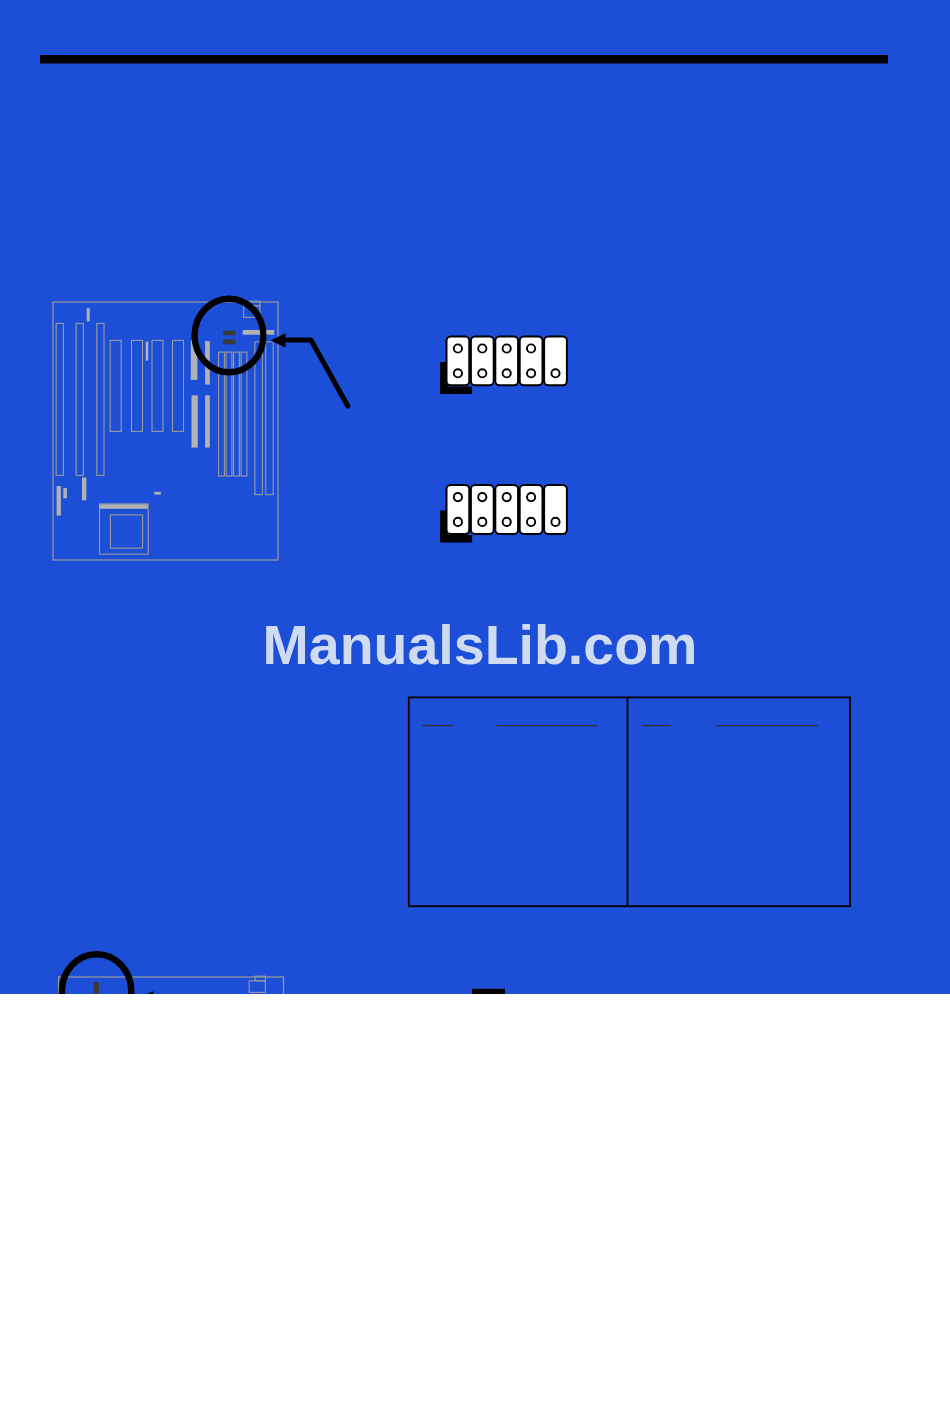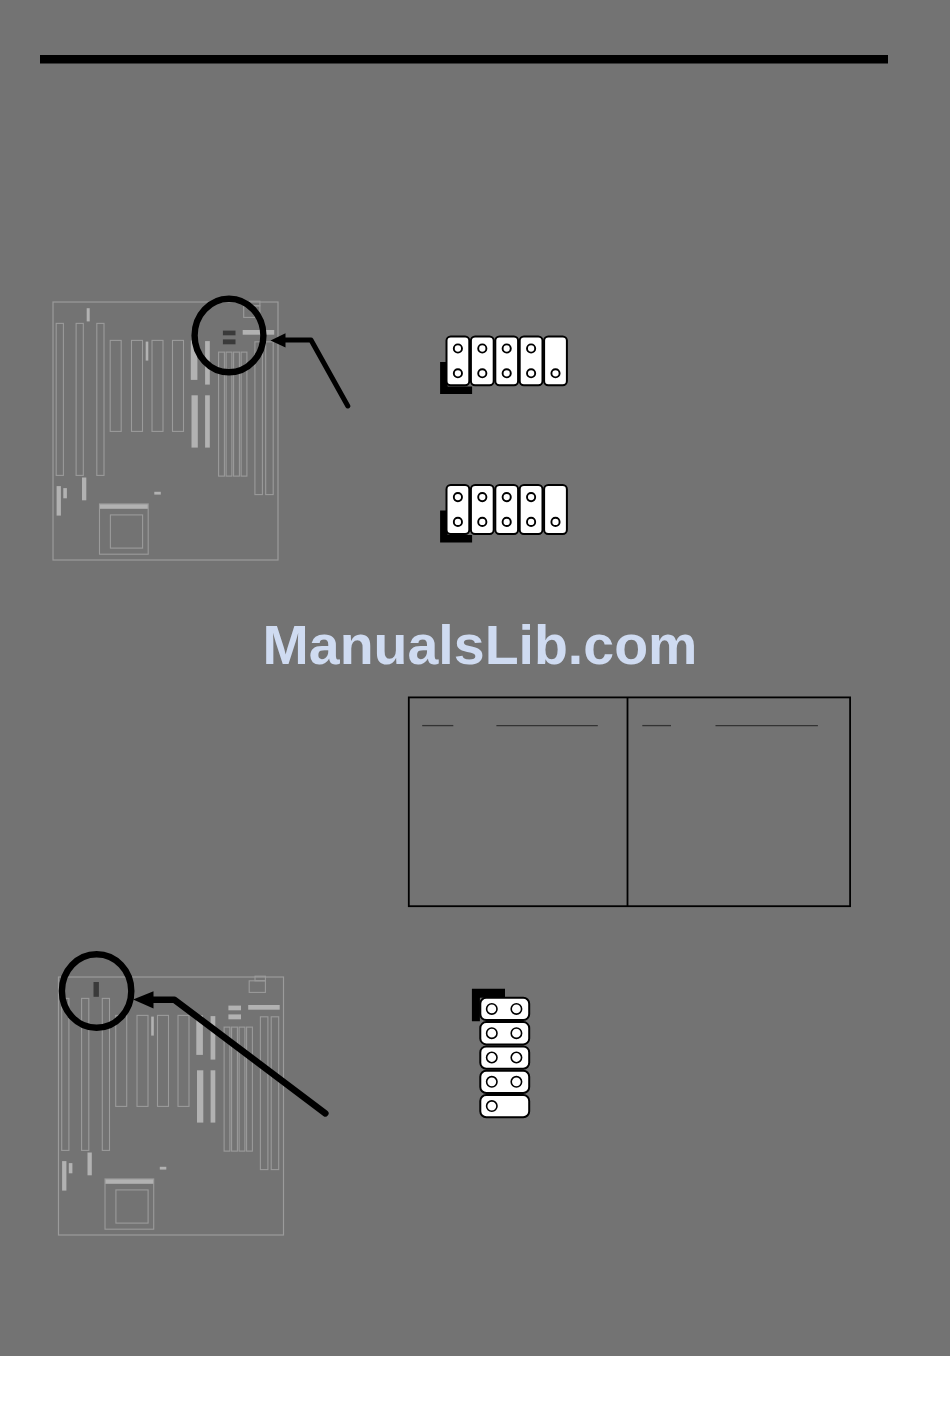--- a/index.html
+++ b/index.html
@@ -1,16 +1,16 @@
 <!DOCTYPE html>
 <html><head>
 <meta charset="utf-8">
 <style>
   html,body{margin:0;padding:0;background:#ffffff;}
-  #page{position:relative;width:950px;height:1356px;background:#737373;overflow:hidden;
+  #page{position:relative;width:950px;height:994px;background:#1d4ed8;overflow:hidden;
         font-family:"Liberation Sans", sans-serif;}
   svg{position:absolute;left:0;top:0;}
 </style>
 </head>
 <body>
 <div id="page">
 <svg width="950" height="1401" viewBox="0 0 950 1401">
 
   <rect x="40" y="55" width="848" height="8.5" fill="#000"></rect>
 

